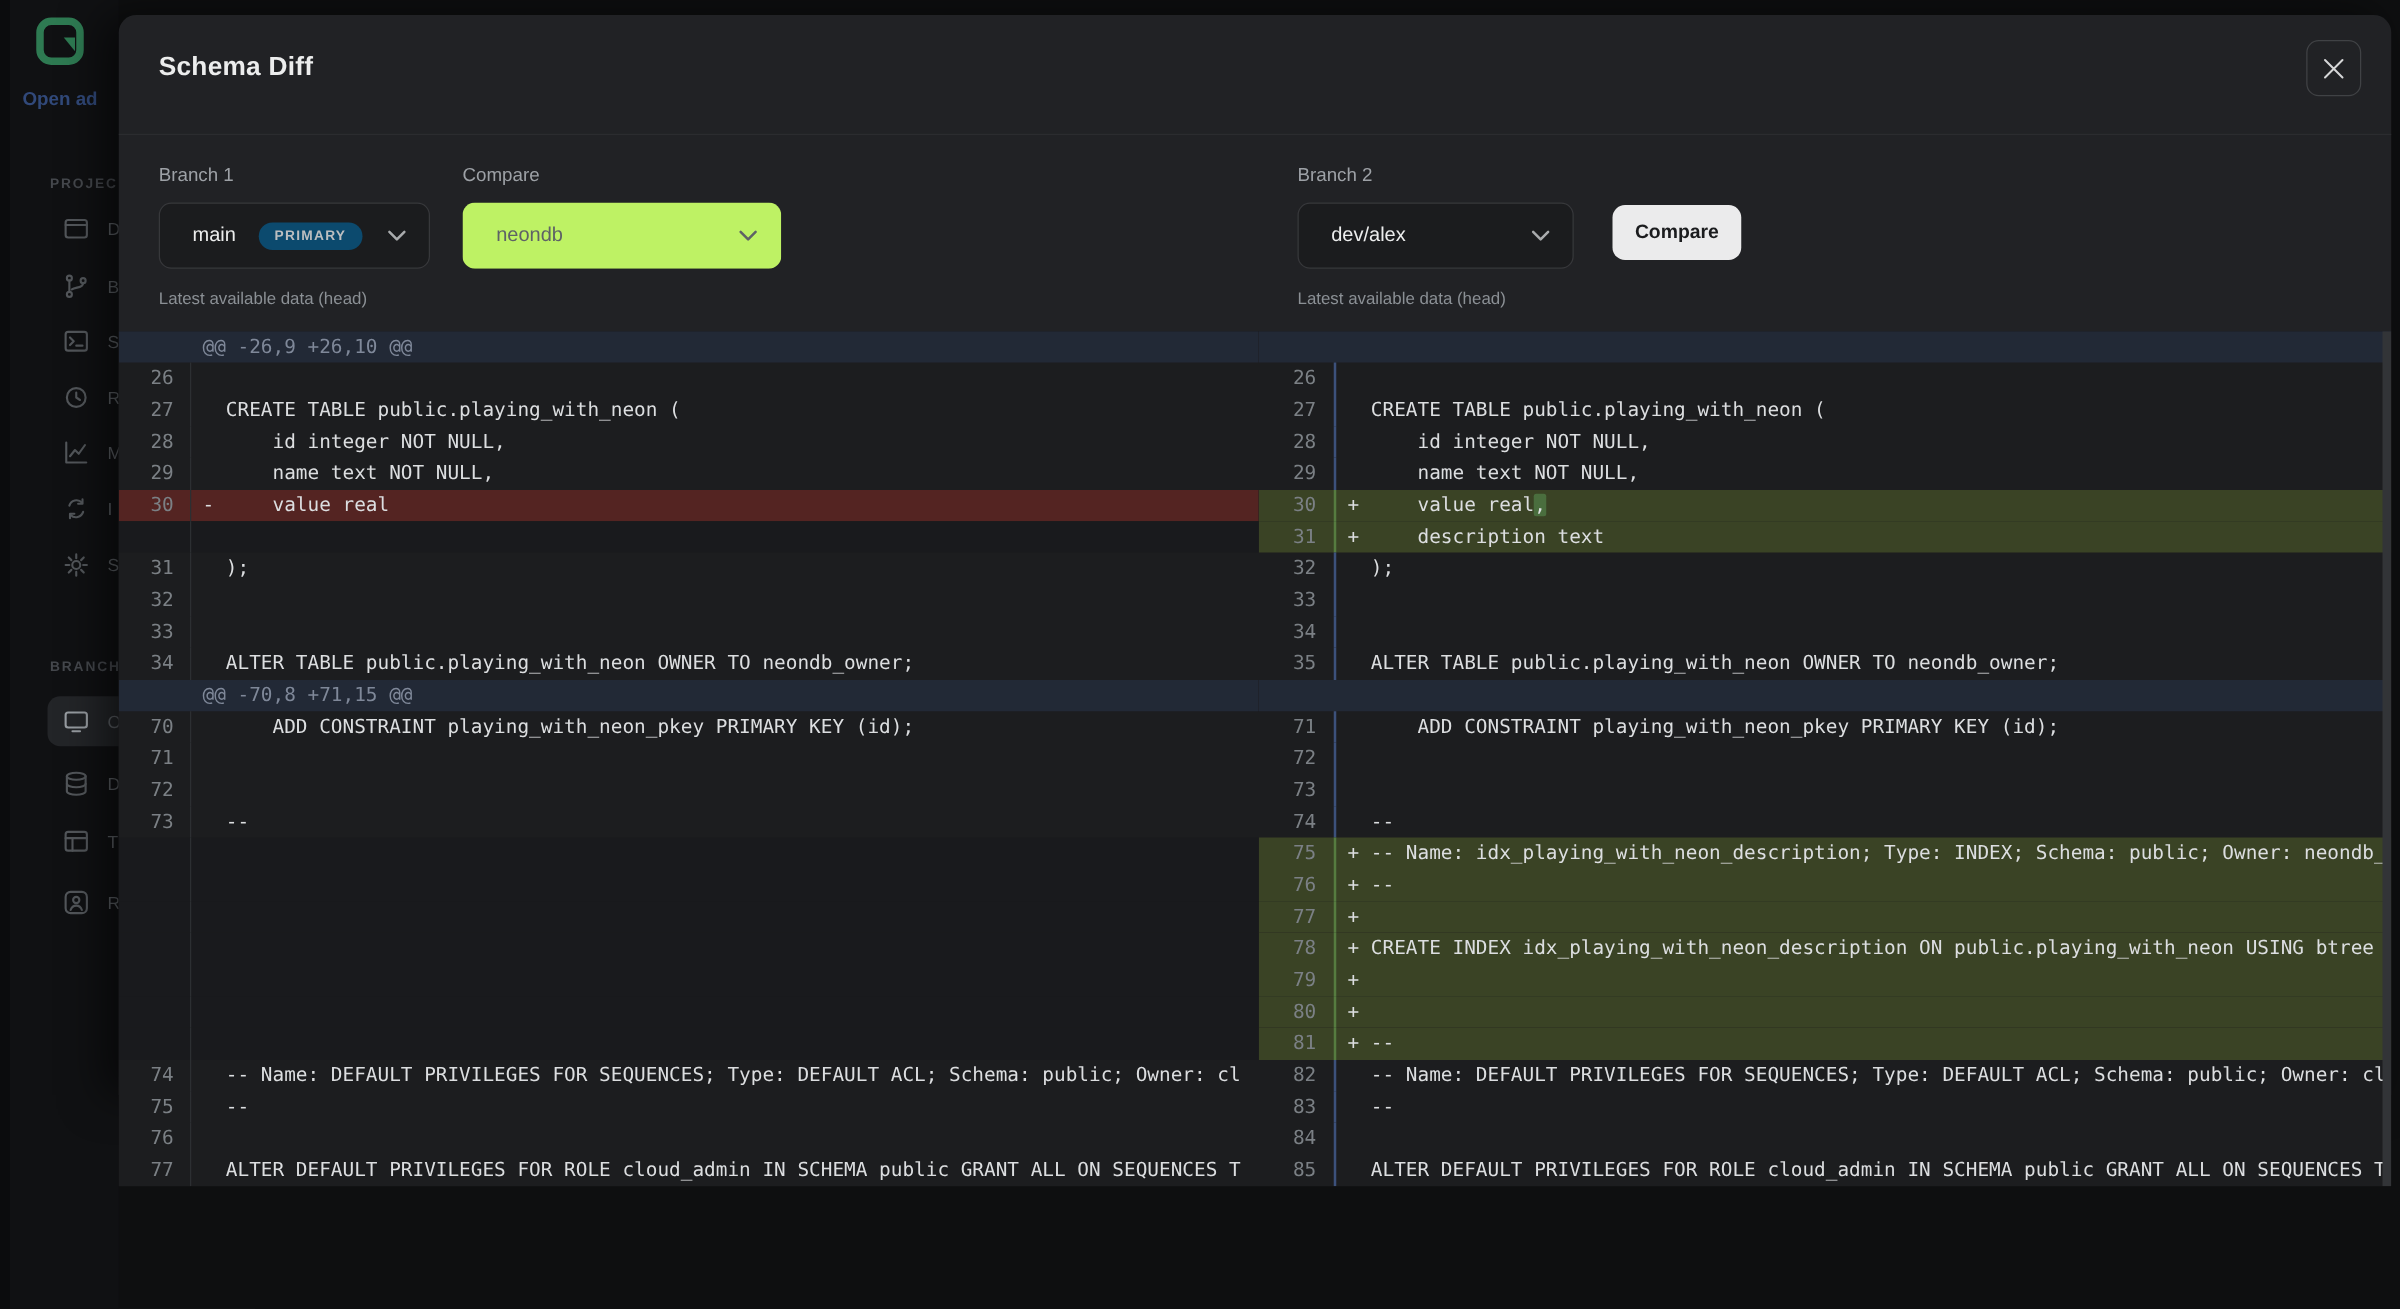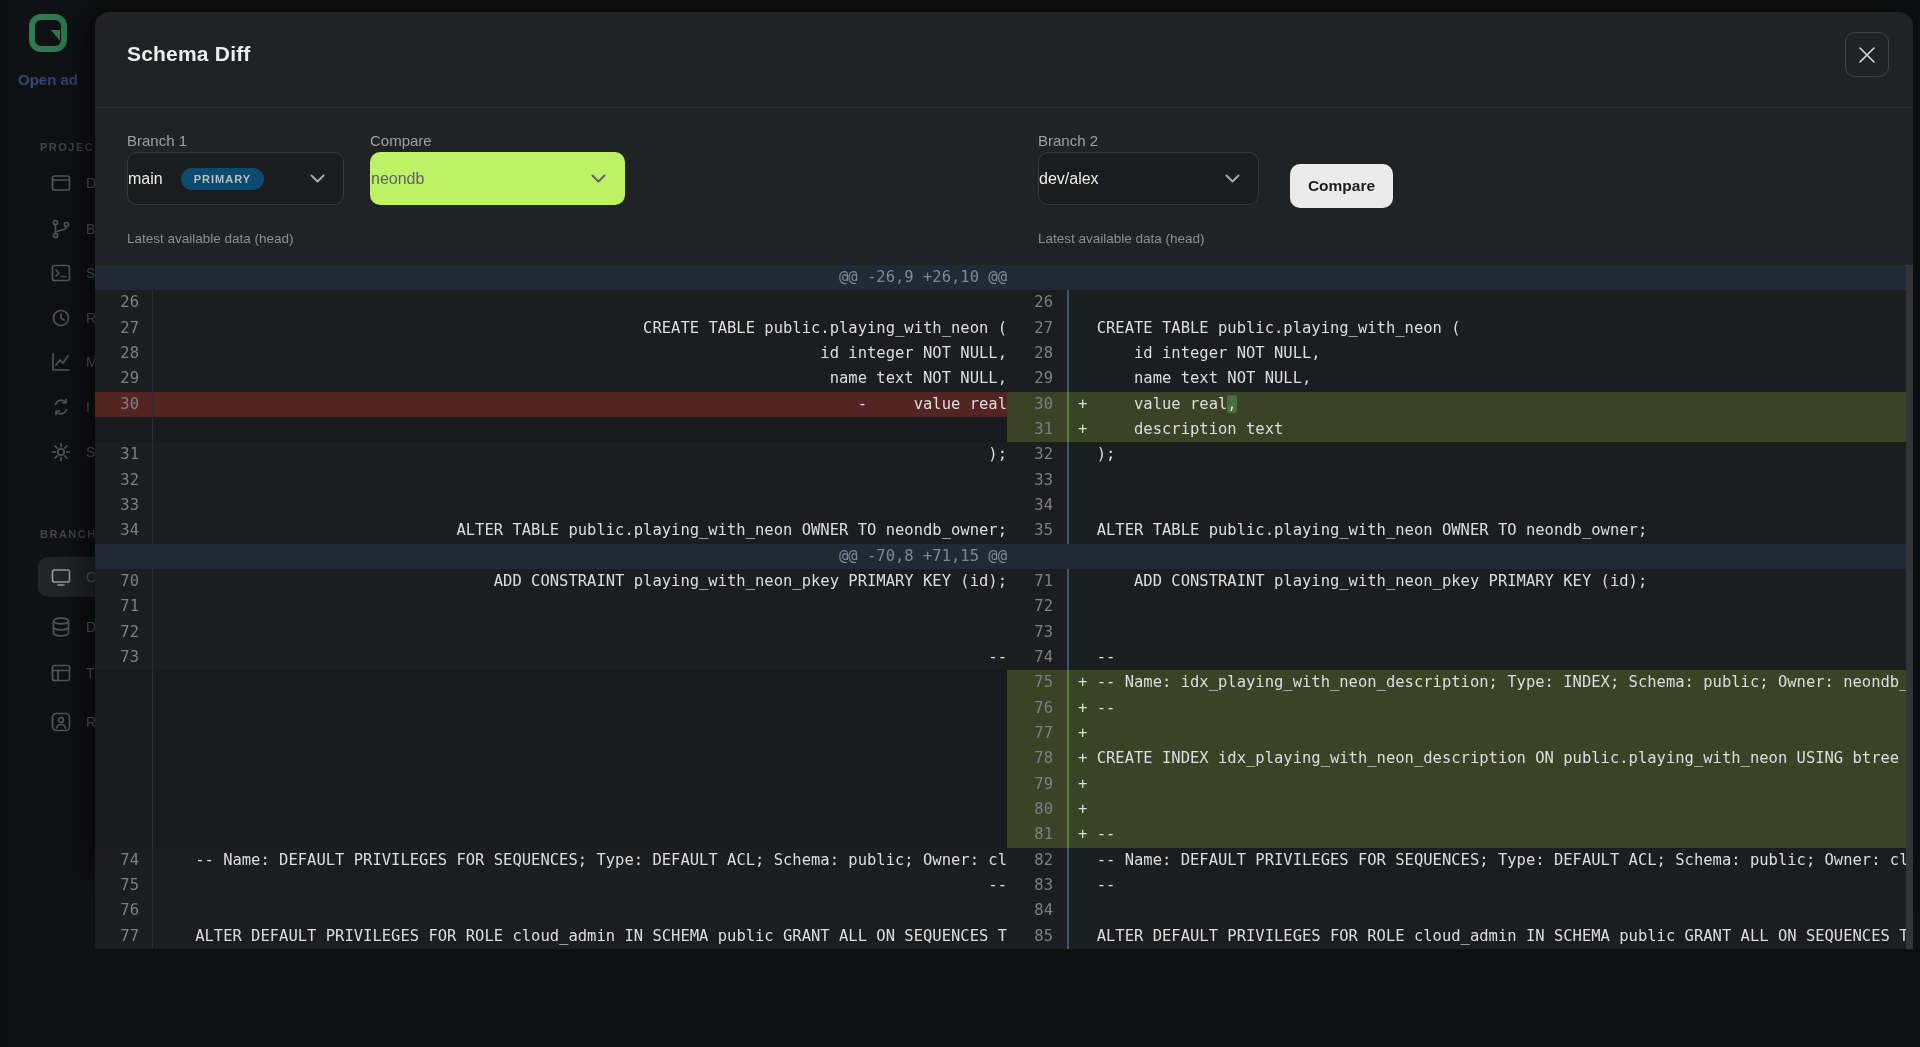--- a/index.html
+++ b/index.html
@@ -56,23 +56,23 @@
     position:absolute; left:1750px; top:20px; width:44px; height:45px;
     background:transparent; border:1px solid #404245; border-radius:10px;
     display:flex; align-items:center; justify-content:center; cursor:pointer;
     color:#d6d7d8;
   }
   .m-divider { position:absolute; left:0; top:95px; width:100%; height:1px; background:#2b2c2f; }
 
   
   .lbl { position:absolute; top:120px; font-size:15px; color:#9da1a6; }
   .sel {
-    position:absolute; top:140px; height:53px;
+    position:absolute; top:150px; height:53px;
     background:#1b1c1e; border:1px solid #37383b; border-radius:10px;
-    display:flex; align-items:center; 
+    display:flex; align-items:center; padding-left:26px;
     font-size:16px; color:#eceded; cursor:pointer;
   }
   .sel .chev { position:absolute; right:18px; display:flex; }
   .sel.disabled { background:#bef264; border-color:transparent; color:#5e6266; cursor:default; }
   .badge {
     margin-left:18px; background:#0c4a6e; border-radius:999px;
     padding:5px 13px; font-size:11px; font-weight:700; letter-spacing:1px; color:#bcbec0;
   }
   .caption { position:absolute; top:219px; font-size:13.5px; color:#8b9095; }
   .compare-btn {
@@ -94,21 +94,21 @@
   .gut {
     flex:none; text-align:right; color:#7b8085; line-height:25.33px;
     overflow:hidden;
   }
   .pane.left  .gut { width:57px; padding-right:13px; }
   .pane.right .gut { width:60px; padding-right:14px; }
   .cde {
     flex:1; white-space:pre; overflow:hidden; line-height:25.33px;
     color:#dcdee0; padding-left:9px;
   }
-  .pane.left  .cde { border-left:1px solid #2c2f32;text-align:right; }
+  .pane.left  .cde { border-left:1px solid #2c2f32; }
   .pane.right .cde { border-left:2px solid #3c517b; }
   .drow.hunk { background:#222936; }
   .drow.hunk .cde { color:#7f8899; border-left-color:transparent; }
   .drow.del  { background:#542422; }
   .drow.add  { background:#3a4325; }
   .pane.right .drow.add .cde { border-left-color:#567c40; }
   .drow.filler { background:#191a1d; }
   .hl { background:#4a6e3e; border-radius:2px; }
   .vscroll {
     position:absolute; right:0; top:0; width:7px; height:100%;

